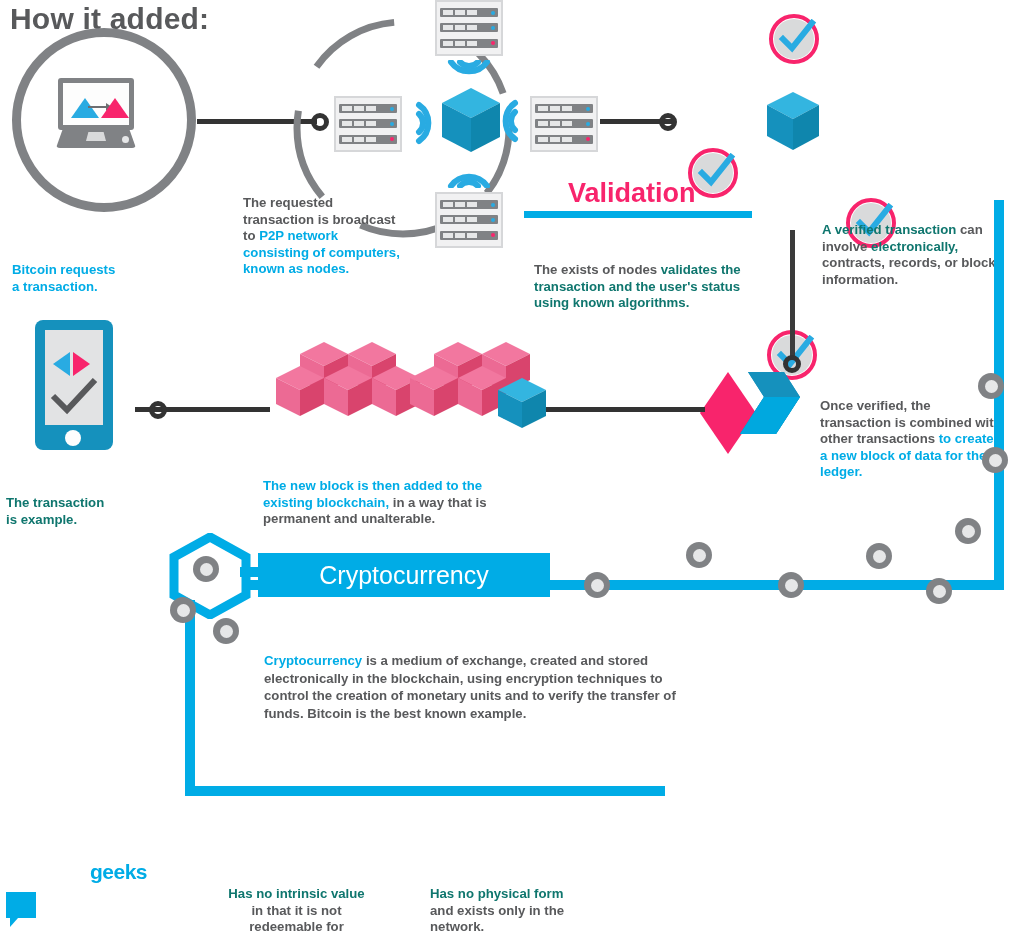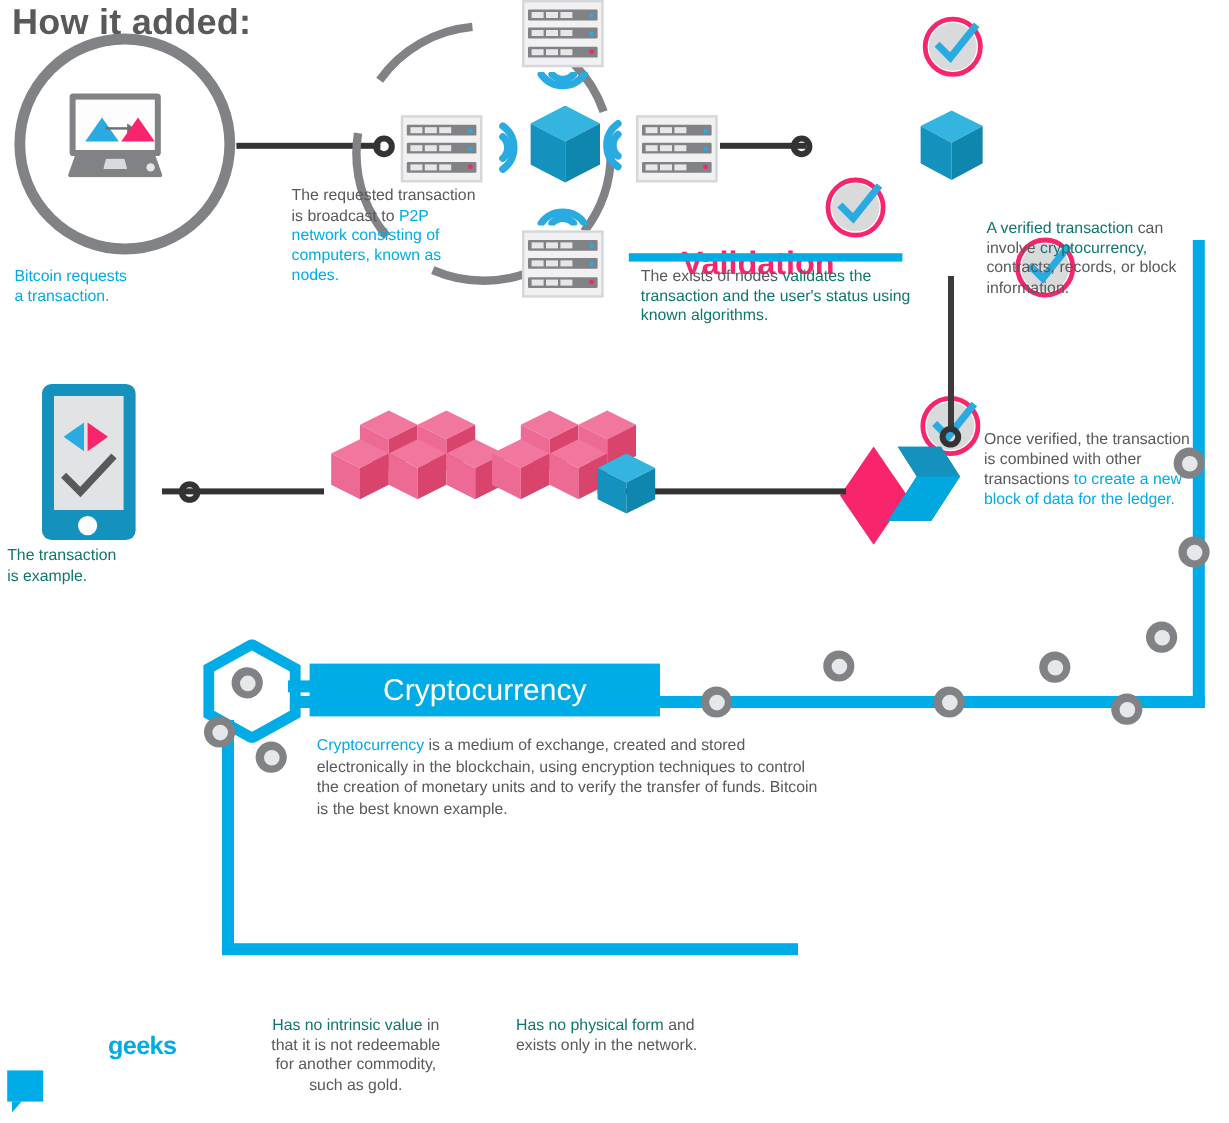--- a/index.html
+++ b/index.html
@@ -1,20 +1,20 @@
 <!DOCTYPE html>
 <html><head>
 <meta charset="utf-8">
 <style>
   html,body{margin:0;padding:0;background:#fff;}
   body{font-family:"Liberation Sans",sans-serif;}
   #stage{position:relative;width:1024px;height:936px;background:#ffffff;overflow:hidden;}
   .abs{position:absolute;}
   .title{font-size:30px;font-weight:bold;color:#58595b;letter-spacing:.2px;}
-  .cap{font-size:13.2px;line-height:16.6px;font-weight:normal;color:#58595b;}
+  .cap{font-size:13.2px;line-height:16.6px;font-weight:bold;color:#58595b;margin-top:40px;}
   .cyan{color:#00ace6;}
   .pink{color:#0f766e;}
   .grey{color:#58595b;}
   .band{background:#00ace6;}
   .ring{border-radius:50%;}
 
   
   .bigcircle{width:166px;height:166px;border:9px solid #808285;border-radius:50%;}
   .lap-screen-out{background:#808285;border-radius:3px;}
   .lap-screen-in{background:#fdfdfd;}
@@ -230,28 +230,28 @@
     <polygon points="52,13 26,27 26,58 52,44" fill="#0f86ad"></polygon>
   </svg>
   <div class="abs checkbadge" style="left:767px;top:180px;">
     <div class="cb-disc"></div>
       <div class="cb-ring"></div>
     <svg class="abs" style="left:8px;top:5px;" width="40" height="38" viewBox="0 0 40 38">
       <path d="M6 20 L15 29 L35 4" fill="none" stroke="#29abe2" stroke-width="6" stroke-linecap="square"></path>
     </svg>
   </div>
 
-  <div class="abs" style="left:568px;top:178px;font-size:27px;font-weight:bold;color:#f8246c;margin-top:26px;">Validation</div>
+  <div class="abs" style="left:568px;top:178px;font-size:27px;font-weight:bold;color:#f8246c;">Validation</div>
   <div class="abs band" style="left:524px;top:211px;width:228px;height:7px;"></div>
   <div class="abs cap" style="left:534px;top:222px;width:225px;">
     <span class="grey">The exists of nodes </span><span class="pink">validates the transaction and the user's status using known algorithms.</span>
   </div>
 
   <div class="abs cap" style="left:822px;top:182px;width:188px;">
-    <span class="pink">A verified transaction</span><span class="grey"> can involve </span><span class="pink">cryptocurrency,</span><span class="grey"> contracts, records, or block information.</span>
+    <span class="pink">A verified transaction</span><span class="grey"> can involve </span><span class="pink">electronically,</span><span class="grey"> contracts, records, or block information.</span>
   </div>
 
   <div class="abs vline" style="left:790px;top:230px;height:130px;"></div>
   <div class="abs conn-dot" style="left:783px;top:355px;"></div>
 
   <div class="abs cap" style="left:820px;top:358px;width:182px;">
     <span class="grey">Once verified, the transaction is combined with other transactions </span><span class="cyan">to create a new block of data for the ledger.</span>
   </div>
 
   <svg class="abs" style="left:700px;top:372px;" width="100" height="82" viewBox="0 0 100 82">
@@ -335,20 +335,23 @@
       </g>
 
       <g transform="translate(236,38)">
         <polygon points="24,0 48,12 24,24 0,12" fill="#33b5e0"></polygon>
           <polygon points="0,12 24,24 24,50 0,38" fill="#1591bd"></polygon>
           <polygon points="48,12 24,24 24,50 48,38" fill="#0f86ad"></polygon>
       </g>
     </g>
   </svg>
 
+  <div class="abs cap" style="left:263px;top:438px;width:245px;">
+    <span class="cyan">The new block is then added to the existing blockchain,</span><span class="grey"> in a way that is permanent and unalterable.</span>
+  </div>
 
   <div class="pathseg" style="left:994px;top:200px;width:10px;height:390px;"></div>
 
   <div class="pathseg" style="left:248px;top:580px;width:756px;height:10px;"></div>
 
   <div class="pathseg" style="left:240px;top:567px;width:30px;height:10px;"></div>
 
   <svg class="abs" style="left:168px;top:533px;" width="84" height="86" viewBox="0 0 84 86">
     <polygon points="42,4 78,24 78,62 42,82 6,62 6,24" fill="none" stroke="#00ace6" stroke-width="9"></polygon>
   </svg>

